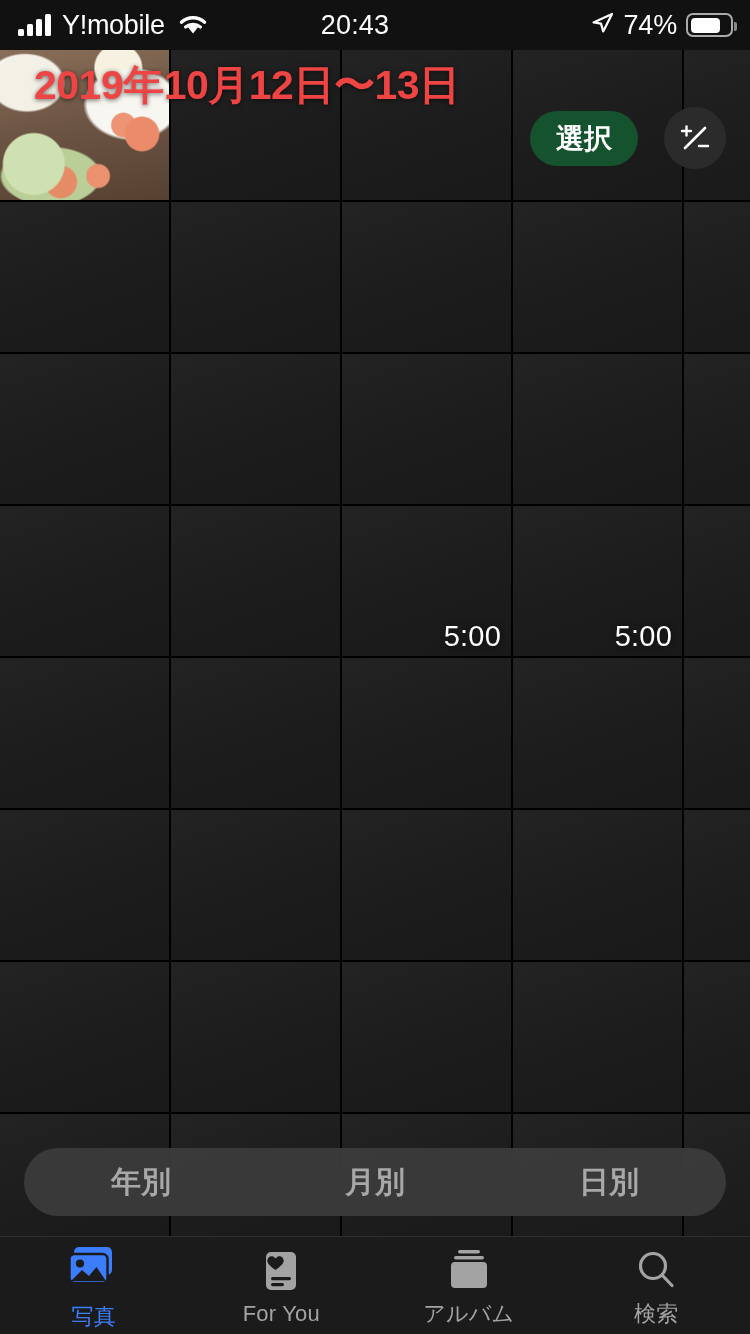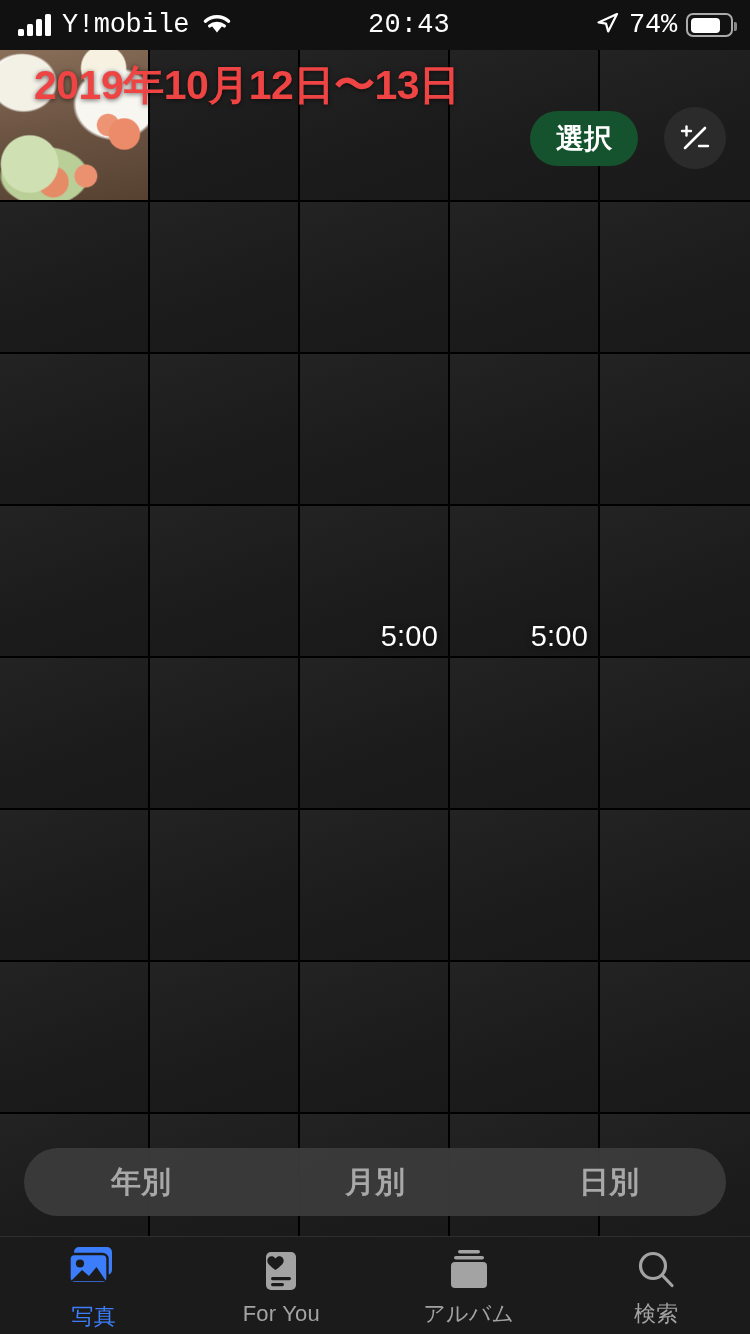--- a/index.html
+++ b/index.html
@@ -23,21 +23,20 @@
   
   #status-bar {
     position: absolute;
     top: 0; left: 0;
     width: 750px; height: 50px;
     background: #111111;
     display: flex;
     align-items: center;
     color: #ffffff;
     z-index: 40;
-    font-family: Liberation Mono, monospace;
   }
   .sb-left {
     display: flex;
     align-items: center;
     gap: 11px;
     padding-left: 18px;
     width: 300px;
   }
   .signal-bars {
     display: flex;
@@ -59,21 +58,21 @@
   .carrier {
     font-size: 27px;
     letter-spacing: -0.3px;
     font-weight: 400;
     line-height: 1;
   }
   .wifi-icon { display: block; }
 
   .sb-center {
     flex: 1;
-    text-align: right;
+    text-align: center;
     font-size: 27px;
     font-weight: 500;
     letter-spacing: 0.2px;
     margin-left: -40px;
   }
   .sb-right {
     display: flex;
     align-items: center;
     gap: 9px;
     padding-right: 17px;
@@ -119,21 +118,21 @@
   }
   .grid-row {
     display: flex;
     width: 750px;
     height: 150px;
     gap: 2px;
     margin-bottom: 2px;
   }
   .grid-cell {
     position: relative;
-    width: 148px;
+    width: 169px;
     height: 150px;
     background: linear-gradient(160deg, #232323 0%, #1c1c1c 55%, #191919 100%);
     overflow: hidden;
     flex: none;
   }
   .grid-cell.wide { width: 150px; }
 
   
   .photo-thumb {
     background: #6e5746;

